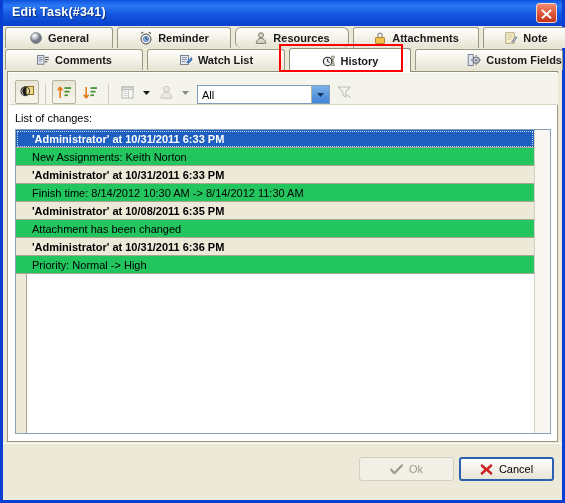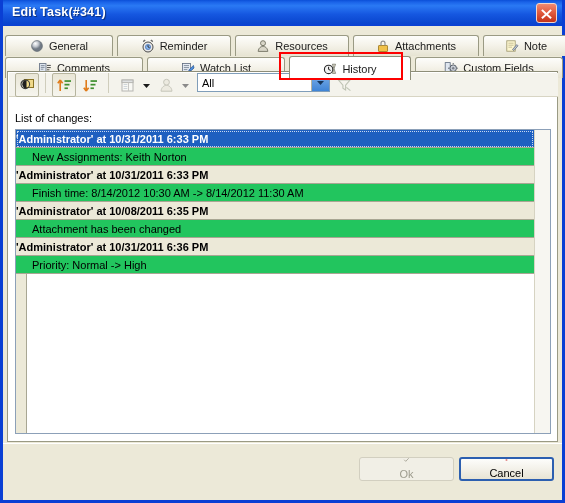--- a/index.html
+++ b/index.html
@@ -65,23 +65,24 @@
     position: absolute;
     left: 0; top: 26px;
     width: 559px;
     height: 471px;
     background: #ece9d8;
   }
 
   
   .tab-area {
     position: absolute;
-    left: 0; top: 8px;
+    left: 0; top: 0;
     width: 559px;
     height: 54px;
+    font-weight: bold;
   }
   .tab-row {
     position: absolute;
     left: 0;
     width: 559px;
     height: 23px;
     display: flex;
   }
   .tab-row.row1 { top: 0; }
   .tab-row.row2 { top: 22px; }
@@ -111,28 +112,28 @@
     margin-top: 0;
     border-color: #8d8d78;
     z-index: 5;
   }
   .tab .tab-label { white-space: nowrap; }
   .tab .ticon { width: 14px; height: 14px; flex: 0 0 14px; display:block; }
 
   
   .t-general     { flex: 0 0 108px; }
   .t-reminder    { flex: 0 0 114px; }
-  .t-resources   { flex: 0 0 114px; }
+  .t-resources   { flex: 0 0 114px; border-radius: 6px; }
   .t-attachments { flex: 0 0 126px; }
   .t-note        { flex: 0 0 86px; }
   
   .t-comments     { flex: 0 0 138px; }
   .t-watchlist    { flex: 0 0 138px; }
   .t-history      { flex: 0 0 122px; text-align: right; }
-  .t-customfields { flex: 0 0 148px; }
+  .t-customfields { flex: 0 0 148px; justify-content: flex-end; }
 
   .highlight-box {
     position: absolute;
     left: 276px;
     top: 18px;
     width: 124px;
     height: 28px;
     border: 2px solid #fd0000;
     box-sizing: border-box;
     pointer-events: none;
@@ -150,25 +151,25 @@
     background: #ffffff;
     border: 1px solid #9a9a84;
     border-top: 1px solid #8d8d78;
   }
 
   
   .toolbar {
     position: absolute;
     left: 1px; top: 1px;
     width: 549px;
-    height: 24px;
+    height: 32px;
     background: #f4f3ec;
     border-bottom: 1px solid #d8d5c4;
     display: flex;
-    align-items: flex-start;
+    align-items: flex-end;
     padding-left: 6px;
     box-sizing: border-box;
     gap: 2px;
   }
   .tb-btn {
     width: 24px; height: 24px;
     box-sizing: border-box;
     display: flex; align-items: center; justify-content: center;
     cursor: pointer;
     border: 1px solid transparent;
@@ -263,21 +264,21 @@
     border-bottom: 1px solid #a8a693;
     display: flex;
     align-items: center;
     font-size: 11px;
     cursor: pointer;
     overflow: hidden;
   }
   .row.group {
     background: #ece9d8;
     font-weight: bold;
-    padding-left: 0;
+    padding-left: 16px;
   }
   .row.group.selected {
     background: #1e5fc0;
     color: #ffffff;
     outline: 1px dotted #c8d8f0;
     outline-offset: -2px;
   }
   .row.child {
     background: #22c55e;
     padding-left: 16px;
@@ -311,21 +312,20 @@
     top: 13px;
     height: 24px;
     box-sizing: border-box;
     display: flex;
     align-items: center;
     justify-content: center;
     gap: 6px;
     font-size: 11px;
     border-radius: 3px;
     cursor: pointer;
-    flex-direction: column;
   }
   .btn-ok {
     right: 108px;
     width: 95px;
     background: #f1efe6;
     border: 1px solid #d2cfc0;
     color: #9d9b8d;
   }
   .btn-cancel {
     right: 8px;

